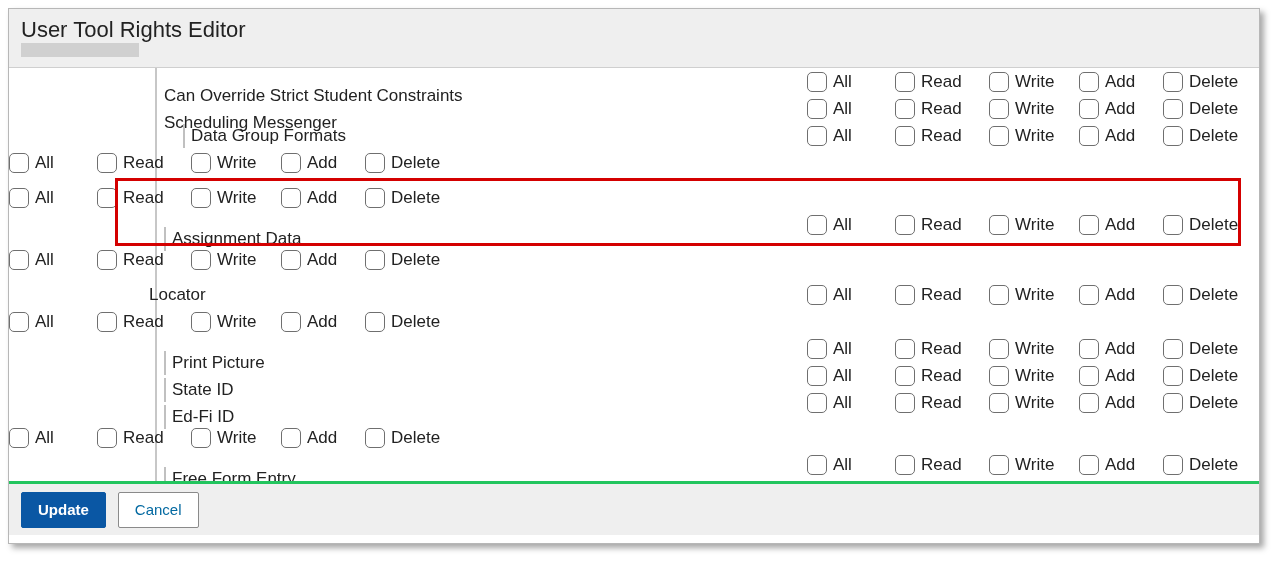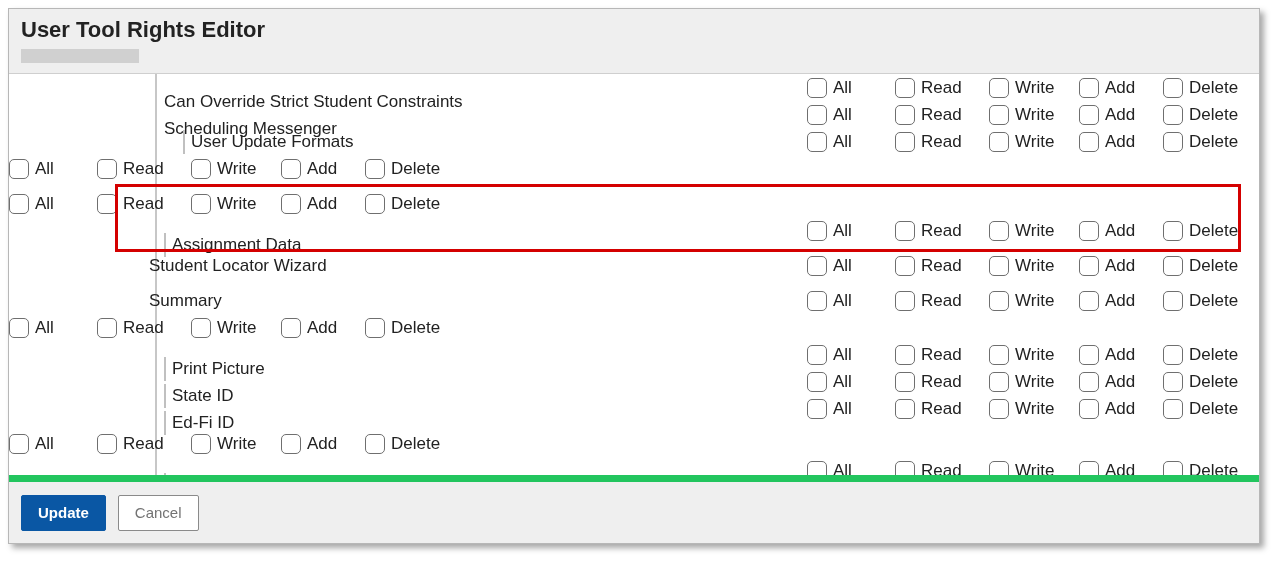--- a/index.html
+++ b/index.html
@@ -21,22 +21,21 @@
     box-shadow: 4px 4px 6px rgba(0,0,0,0.35);
   }
   .header {
     background:#efefef;
     border-bottom:1px solid #cfcfcf;
     padding:8px 12px 10px 12px;
   }
   .title {
     font-size:22px;
     color:#222;
-    font-weight:700;
-    margin-bottom:6px;
+    font-weight:400;
   }
   .subbar {
     width:118px;
     height:14px;
     background:#d0d0d0;
   }
 
   .content {
     position:relative;
     background:#fff;
@@ -111,24 +110,24 @@
     left:106px;
     width:1126px;
     top:110px;
     height:68px;
     border:3px solid #d40000;
     pointer-events:none;
   }
 
   .footer {
     position:absolute;
-    left:0; right:0; bottom:0;
-    height:68px;
+    left:0; right:0; bottom:8px;
+    height:54px;
     background:#efefef;
-    border-top:7px solid #22c55e;
+    border-top:3px solid #22c55e;
     display:flex;
     align-items:center;
     padding-left:12px;
     gap:12px;
   }
   .btn {
     height:36px;
     padding:0 16px;
     font-size:15px;
     border-radius:2px;
@@ -136,21 +135,21 @@
     display:flex; align-items:center; justify-content:center;
   }
   .btn-primary {
     background:#0a57a4;
     color:#fff;
     border:1px solid #0a57a4;
     font-weight:600;
   }
   .btn-secondary {
     background:#fff;
-    color:#737373;
+    color:#0369a1;
     border:1px solid #8a8a8a;
   }
 </style>
 </head>
 <body>
 
 <div class="panel">
 
   <div class="header">
     <div class="title">User Tool Rights Editor</div>
@@ -206,21 +205,21 @@
             <span>Add</span>
           </div>
           <div class="perm col-delete">
             <input type="checkbox" style="">
             <span>Delete</span>
           </div>
         </div>
         <div class="row">
           <div class="label-cell lvl2">
             <span class="indent-bar"></span>
-            <span>User Update Formats</span>
+            <span>Data Group Formats</span>
           </div>
           <div class="perm col-all">
             <input type="checkbox" style="">
             <span>All</span>
           </div>
           <div class="perm col-read">
             <input type="checkbox" style="">
             <span>Read</span>
           </div>
           <div class="perm col-write">
@@ -302,48 +301,45 @@
             <input type="checkbox" style="">
             <span>Add</span>
           </div>
           <div class="perm col-delete">
             <input type="checkbox" style="">
             <span>Delete</span>
           </div>
         </div>
         <div class="group-spacer"></div>
         <div class="row">
+          <div class="perm col-all">
+            <input type="checkbox" style="">
+            <span>All</span>
+          </div>
+          <div class="perm col-read">
+            <input type="checkbox" style="">
+            <span>Read</span>
+          </div>
+          <div class="perm col-write">
+            <input type="checkbox" style="">
+            <span>Write</span>
+          </div>
+          <div class="perm col-add">
+            <input type="checkbox" style="">
+            <span>Add</span>
+          </div>
+          <div class="perm col-delete">
+            <input type="checkbox" style="">
+            <span>Delete</span>
+          </div>
+        </div>
+        <div class="group-spacer"></div>
+        <div class="row">
           <div class="label-cell lvl0">
-            <span>Student Locator Wizard</span>
-          </div>
-          <div class="perm col-all">
-            <input type="checkbox" style="">
-            <span>All</span>
-          </div>
-          <div class="perm col-read">
-            <input type="checkbox" style="">
-            <span>Read</span>
-          </div>
-          <div class="perm col-write">
-            <input type="checkbox" style="">
-            <span>Write</span>
-          </div>
-          <div class="perm col-add">
-            <input type="checkbox" style="">
-            <span>Add</span>
-          </div>
-          <div class="perm col-delete">
-            <input type="checkbox" style="">
-            <span>Delete</span>
-          </div>
-        </div>
-        <div class="group-spacer"></div>
-        <div class="row">
-          <div class="label-cell lvl0">
-            <span>Summary</span>
+            <span>Locator</span>
           </div>
           <div class="perm col-all">
             <input type="checkbox" style="">
             <span>All</span>
           </div>
           <div class="perm col-read">
             <input type="checkbox" style="">
             <span>Read</span>
           </div>
           <div class="perm col-write">

